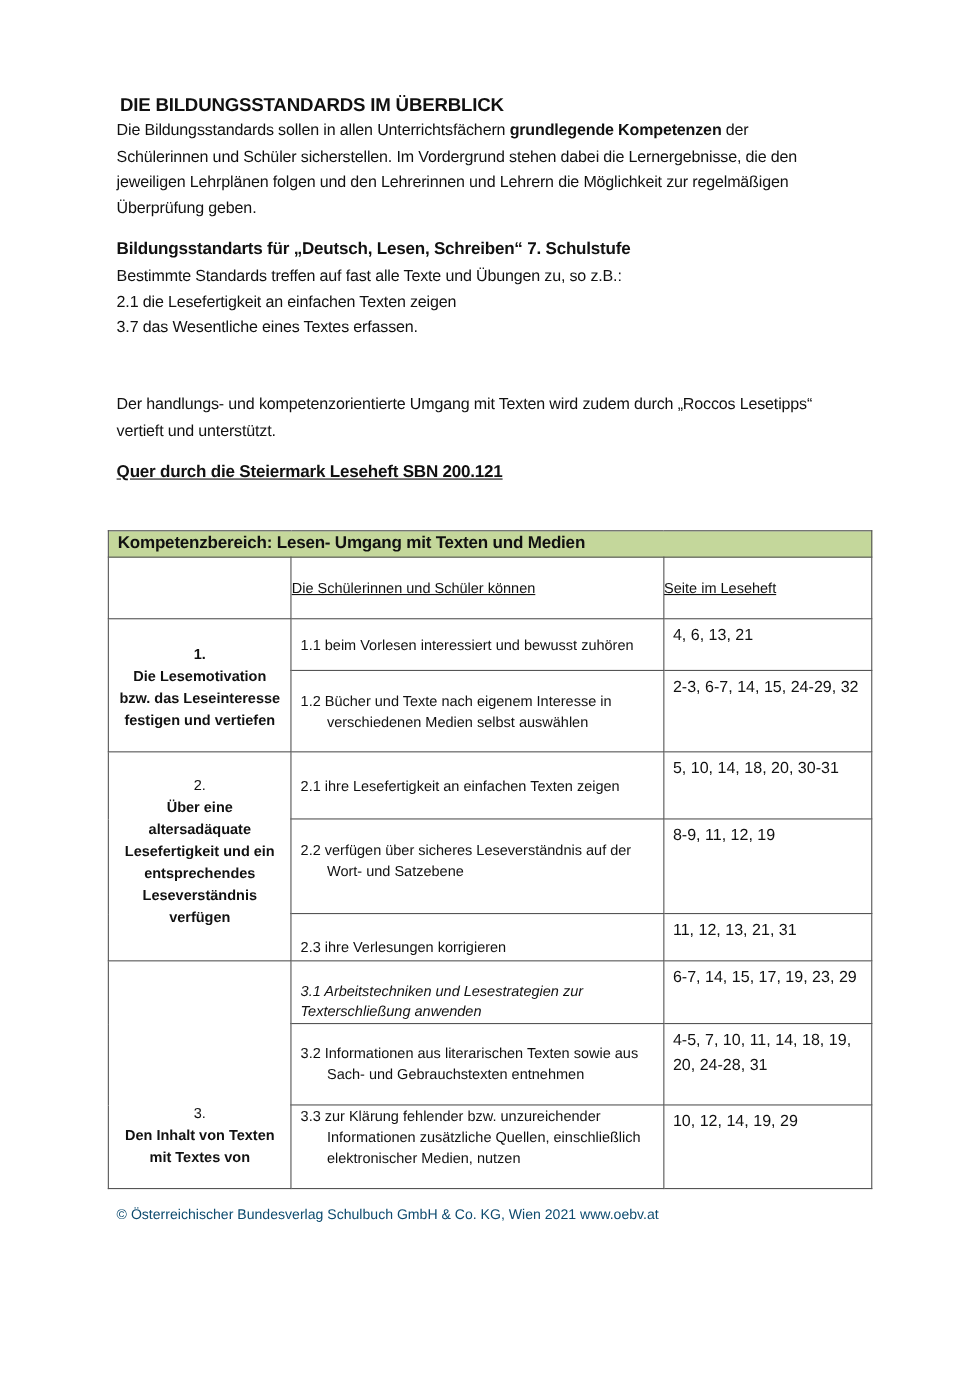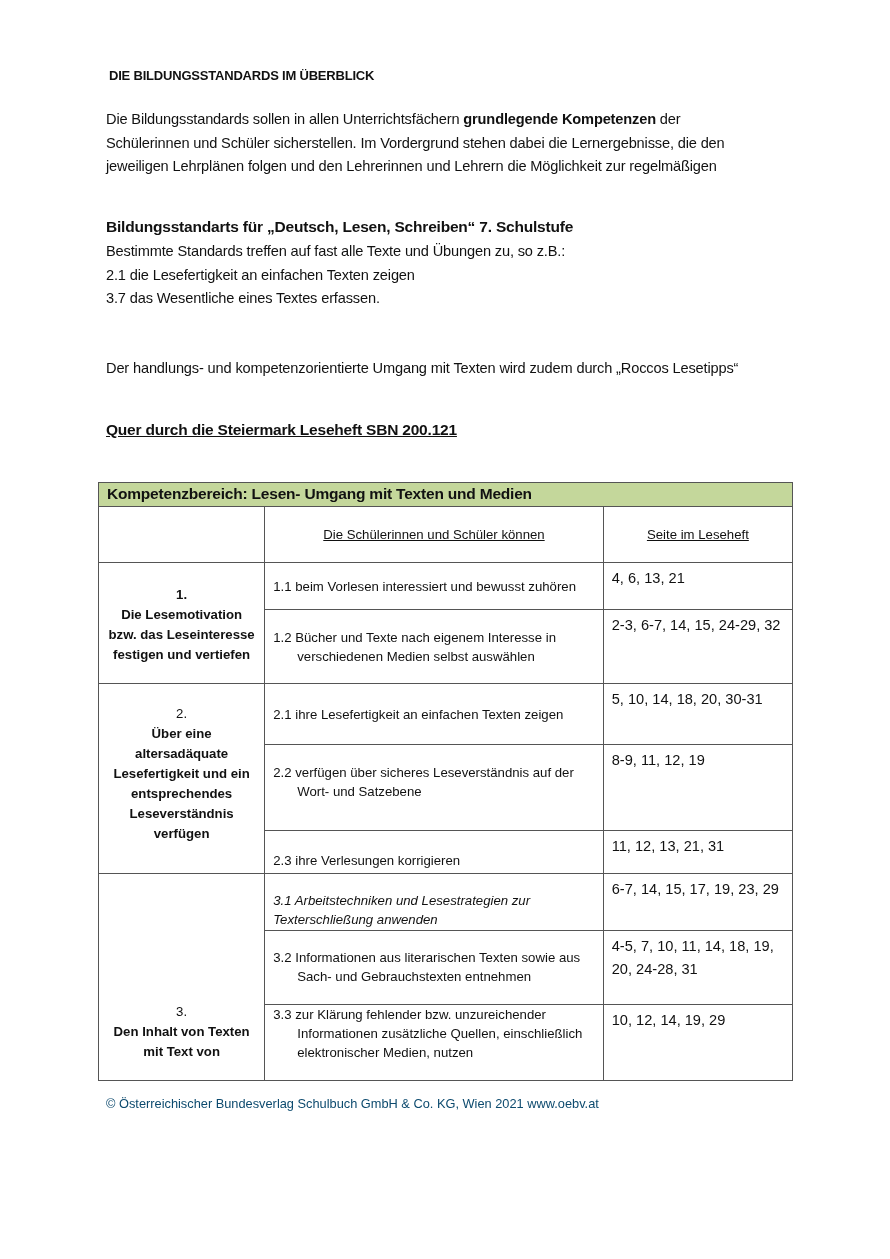--- a/index.html
+++ b/index.html
@@ -1,61 +1,63 @@
 <!DOCTYPE html>
 <html><head>
 <meta charset="utf-8">
 <style>
   html, body { margin: 0; padding: 0; background: #ffffff; }
   body { width: 890px; height: 1259px; position: relative; overflow: hidden;
          font-family: "Liberation Sans", sans-serif; color: #111; }
   .page { position: absolute; left: 0; top: 0; width: 890px; height: 1259px; }
-  .h1 { position: absolute; left: 109px; top: 68px; font-size: 13px; font-weight: bold; letter-spacing: -0.2px; }
+  .h1 { position: absolute; left: 109px; top: 86px; font-size: 17px; font-weight: bold; letter-spacing: -0.2px; }
   .p { position: absolute; left: 106px; font-size: 14.6px; line-height: 23.5px; width: 700px; letter-spacing: -0.15px; }
   .h2 { position: absolute; left: 106px; top: 218px; font-size: 15.5px; font-weight: bold; letter-spacing: -0.2px; }
   .h3 { position: absolute; left: 106px; top: 421px; font-size: 15.5px; font-weight: bold; text-decoration: underline; letter-spacing: -0.2px; }
   b { font-weight: bold; }
 
   table.kt { position: absolute; left: 98px; top: 482px; width: 695px; border-collapse: collapse;
              table-layout: fixed; font-size: 13.2px; }
   table.kt td { border: 1px solid #555; vertical-align: top; padding: 0; margin-left: 34px; }
   .green { background: #c4d79b; font-weight: bold; font-size: 15.5px; padding: 2px 8px 1px 8px !important; height: 20px; letter-spacing: -0.2px; }
   .c1 { width: 166px; }
   .c2 { width: 338px; }
   .c3 { width: 189px; }
-  .colhead { text-align: center; vertical-align: middle !important; text-decoration: underline; }
+  .colhead { text-align: left; vertical-align: middle !important; text-decoration: underline; }
   .area { text-align: center; font-weight: bold; line-height: 20px; }
   .desc { padding: 0 8px !important; line-height: 19px; }
   .desc .indent { padding-left: 24px; }
   .pages { font-size: 14.6px; padding: 4px 8px 0 8px !important; line-height: 23px; }
   .footer { position: absolute; left: 106px; top: 1096px; font-size: 12.8px; color: #0c4a6e; }
 </style>
 </head>
 <body>
 
 <div class="page">
 
   <div class="h1">DIE BILDUNGSSTANDARDS IM ÜBERBLICK</div>
 
   <div class="p" style="top:108px;">
     <div><span>Die Bildungsstandards sollen in allen Unterrichtsfächern </span><b>grundlegende Kompetenzen</b><span> der</span></div>
     <div>Schülerinnen und Schüler sicherstellen. Im Vordergrund stehen dabei die Lernergebnisse, die den</div>
     <div>jeweiligen Lehrplänen folgen und den Lehrerinnen und Lehrern die Möglichkeit zur regelmäßigen</div>
+    <div>Überprüfung geben.</div>
   </div>
 
   <div class="h2">Bildungsstandarts für „Deutsch, Lesen, Schreiben“ 7. Schulstufe</div>
 
   <div class="p" style="top:240px;">
     <div>Bestimmte Standards treffen auf fast alle Texte und Übungen zu, so z.B.:</div>
     <div>2.1 die Lesefertigkeit an einfachen Texten zeigen</div>
     <div>3.7 das Wesentliche eines Textes erfassen.</div>
   </div>
 
   <div class="p" style="top:357px;">
     <div>Der handlungs- und kompetenzorientierte Umgang mit Texten wird zudem durch „Roccos Lesetipps“</div>
+    <div>vertieft und unterstützt.</div>
   </div>
 
   <div class="h3">Quer durch die Steiermark Leseheft SBN 200.121</div>
 
   <table class="kt">
     <colgroup>
         <col class="c1">
         <col class="c2">
         <col class="c3">
       </colgroup>
@@ -115,21 +117,21 @@
       <td class="desc" style="vertical-align:bottom;padding-bottom:3px !important;">
         <div>2.3 ihre Verlesungen korrigieren</div>
       </td>
       <td class="pages">11, 12, 13, 21, 31</td>
     </tr>
 
     <tr style="height:57px;">
       <td rowspan="3" class="area" style="vertical-align:bottom;padding-bottom:18px;">
         <div style="font-weight:normal;">3.</div>
         <div>Den Inhalt von Texten</div>
-        <div>mit Text von</div>
+        <div>mit Textes von</div>
       </td>
       <td class="desc" style="vertical-align:bottom;padding-bottom:1px !important;font-style:italic;">
         <div>3.1 Arbeitstechniken und Lesestrategien zur</div>
         <div>Texterschließung anwenden</div>
       </td>
       <td class="pages">6-7, 14, 15, 17, 19, 23, 29</td>
     </tr>
     <tr style="height:74px;">
       <td class="desc" style="padding-top:17px !important;">
         <div>3.2 Informationen aus literarischen Texten sowie aus</div>

